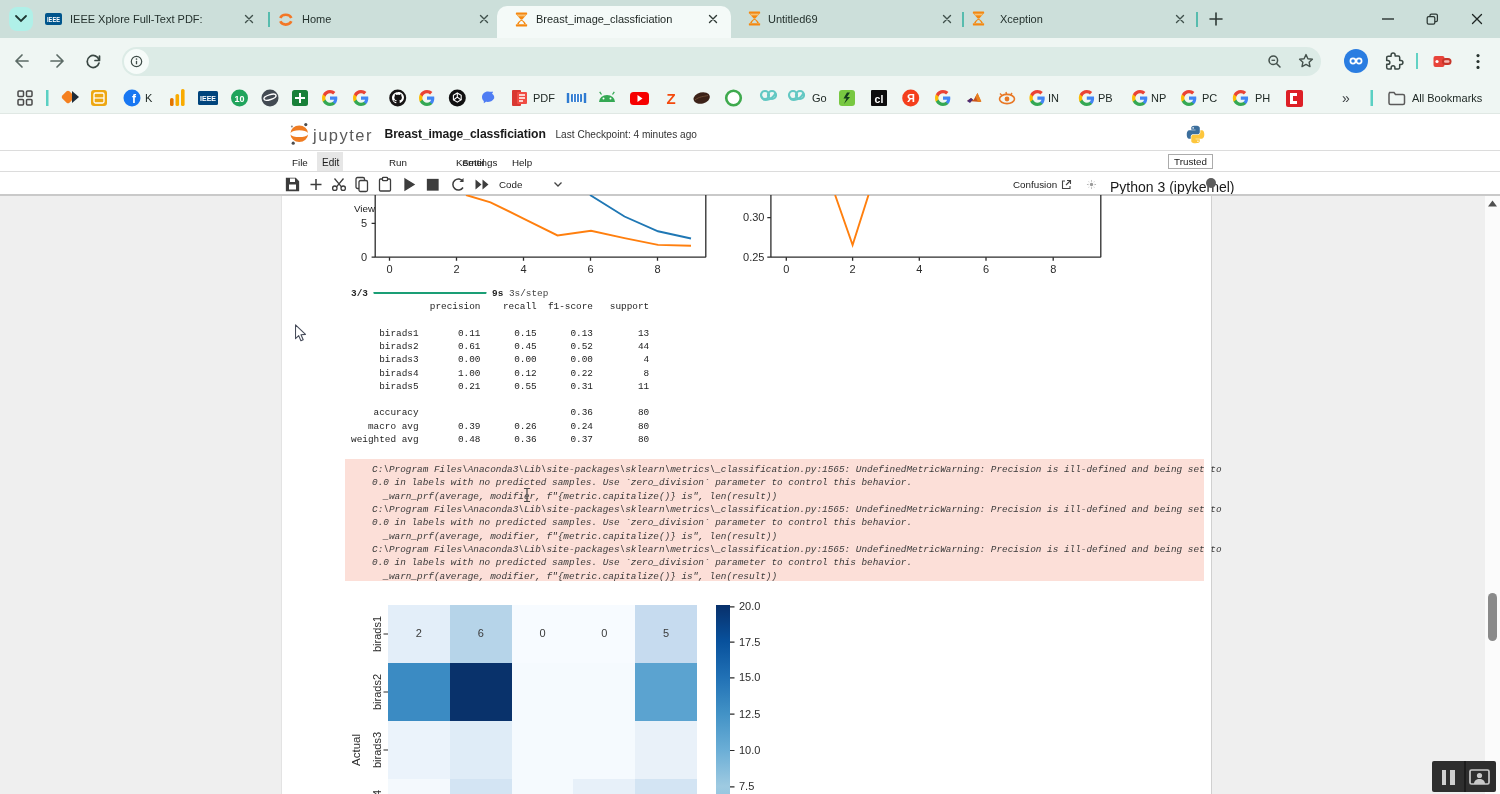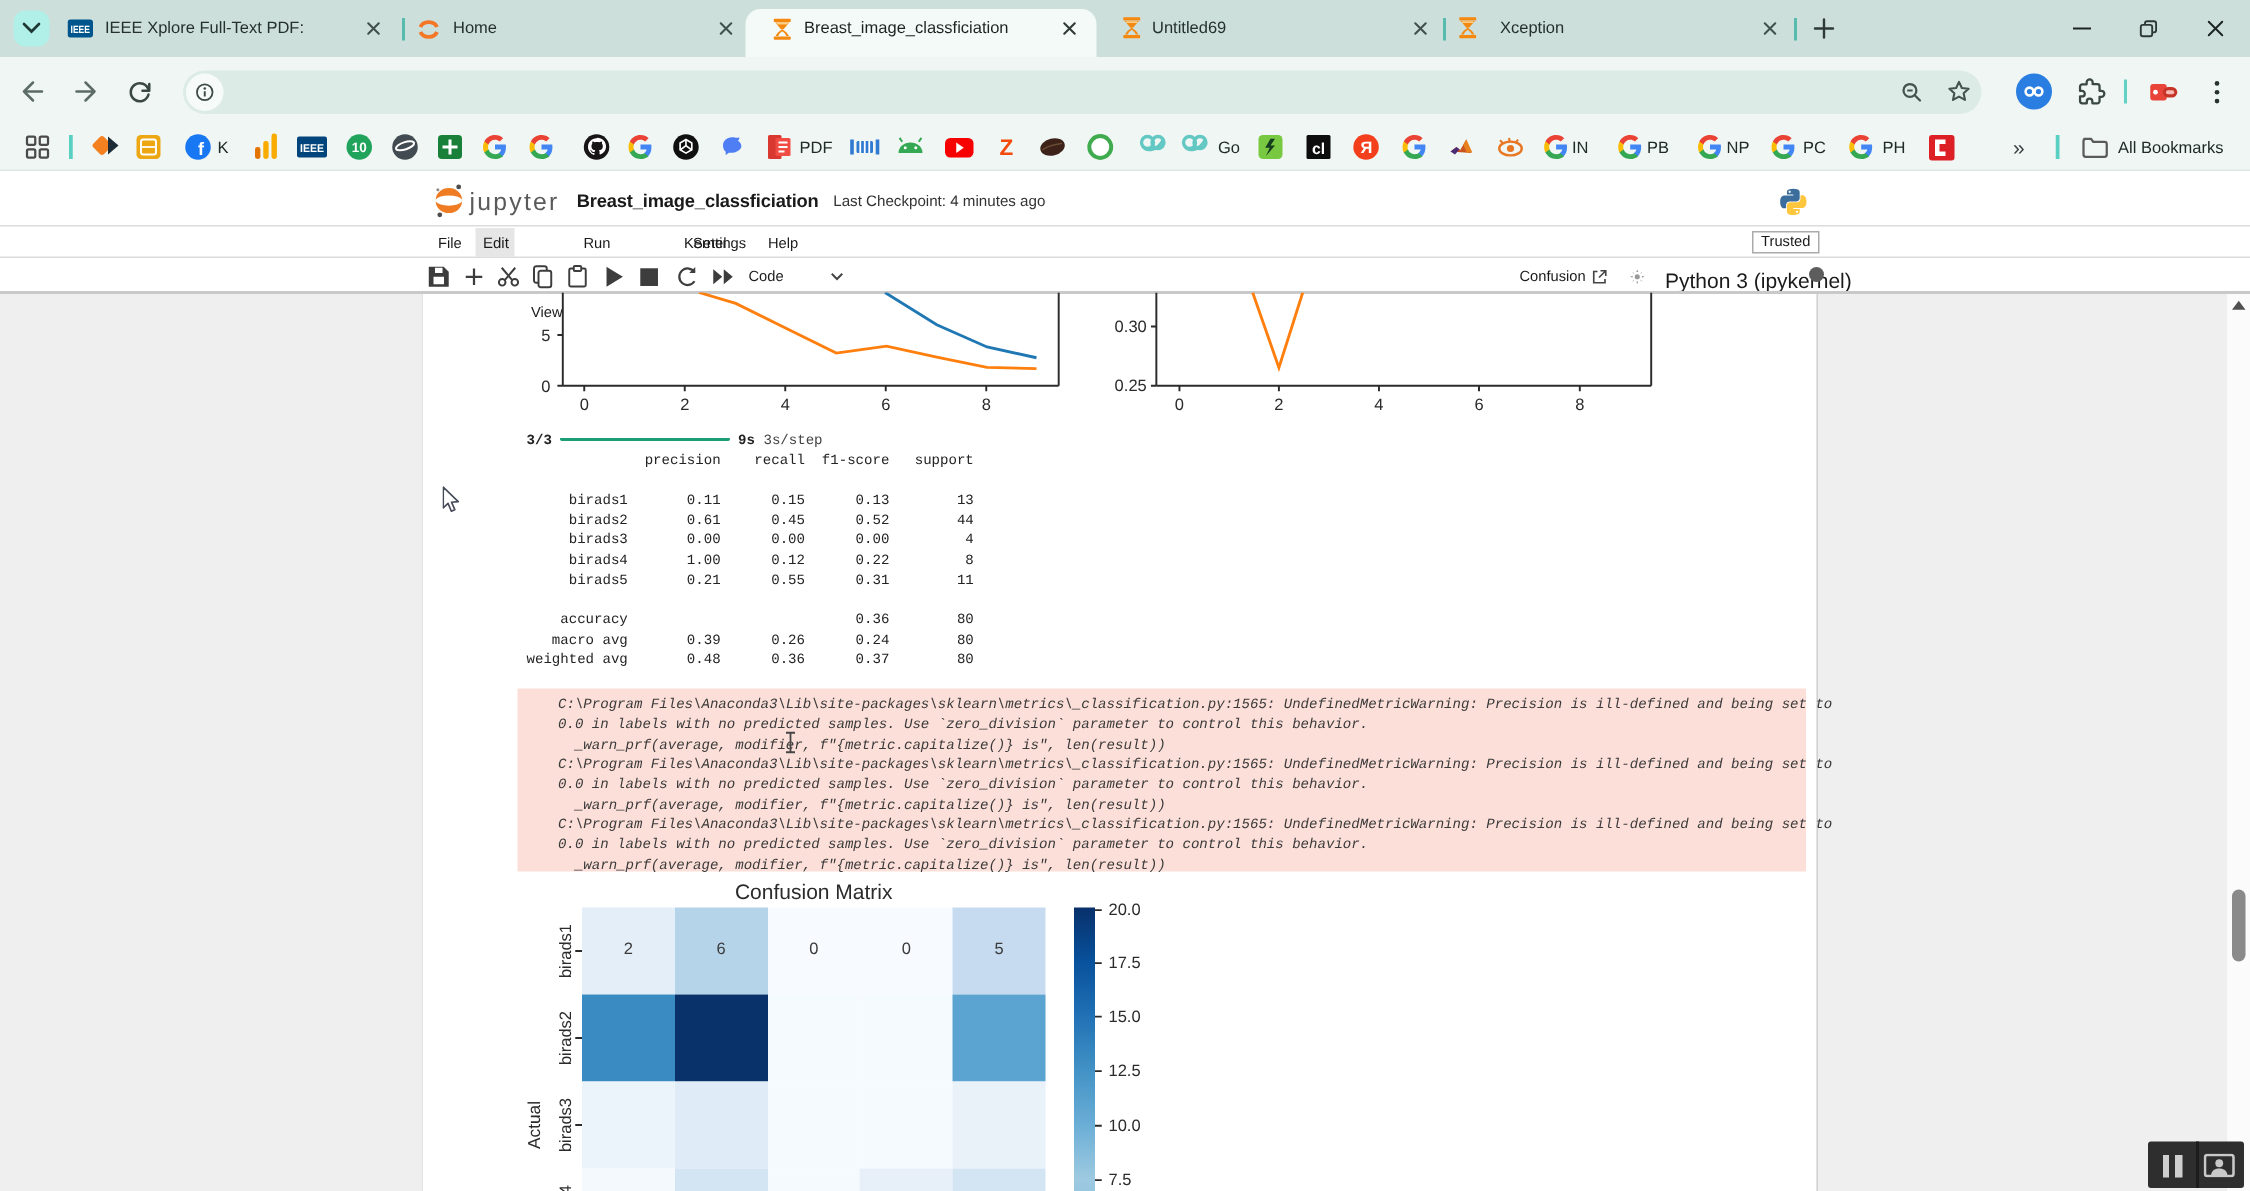--- a/index.html
+++ b/index.html
@@ -426,21 +426,20 @@
   <pre class="abs mono" style="left:372px;top:463.2px;font-size:9.4px;line-height:13.3px;color:#3a3a3a;font-style:italic;">C:\Program Files\Anaconda3\Lib\site-packages\sklearn\metrics\_classification.py:1565: UndefinedMetricWarning: Precision is ill-defined and being set to
 0.0 in labels with no predicted samples. Use `zero_division` parameter to control this behavior.
   _warn_prf(average, modifier, f"{metric.capitalize()} is", len(result))
 C:\Program Files\Anaconda3\Lib\site-packages\sklearn\metrics\_classification.py:1565: UndefinedMetricWarning: Precision is ill-defined and being set to
 0.0 in labels with no predicted samples. Use `zero_division` parameter to control this behavior.
   _warn_prf(average, modifier, f"{metric.capitalize()} is", len(result))
 C:\Program Files\Anaconda3\Lib\site-packages\sklearn\metrics\_classification.py:1565: UndefinedMetricWarning: Precision is ill-defined and being set to
 0.0 in labels with no predicted samples. Use `zero_division` parameter to control this behavior.
   _warn_prf(average, modifier, f"{metric.capitalize()} is", len(result))</pre>
 
-  <div class="abs" style="left:388px;top:586px;width:309px;text-align:center;font-size:14px;color:#2b2b2b;">Confusion Matrix</div>
   <div class="abs" id="cmgrid" style="left:388px;top:605px;width:309px;height:232px;"></div>
   <div class="abs" style="left:388px;top:605px;">
     <div class="abs" style="left:0;top:0;width:61.8px;height:58px;background:#e3eef9;"></div>
     <div class="abs" style="left:61.8px;top:0;width:61.8px;height:58px;background:#b6d4e9;"></div>
     <div class="abs" style="left:123.6px;top:0;width:61.8px;height:58px;background:#f7fbff;"></div>
     <div class="abs" style="left:185.4px;top:0;width:61.8px;height:58px;background:#f7fbff;"></div>
     <div class="abs" style="left:247.2px;top:0;width:61.8px;height:58px;background:#c6dbef;"></div>
     <div class="abs" style="left:0;top:58px;width:61.8px;height:58px;background:#3b8bc3;"></div>
     <div class="abs" style="left:61.8px;top:58px;width:61.8px;height:58px;background:#09326b;"></div>
     <div class="abs" style="left:123.6px;top:58px;width:61.8px;height:58px;background:#f5fafe;"></div>

